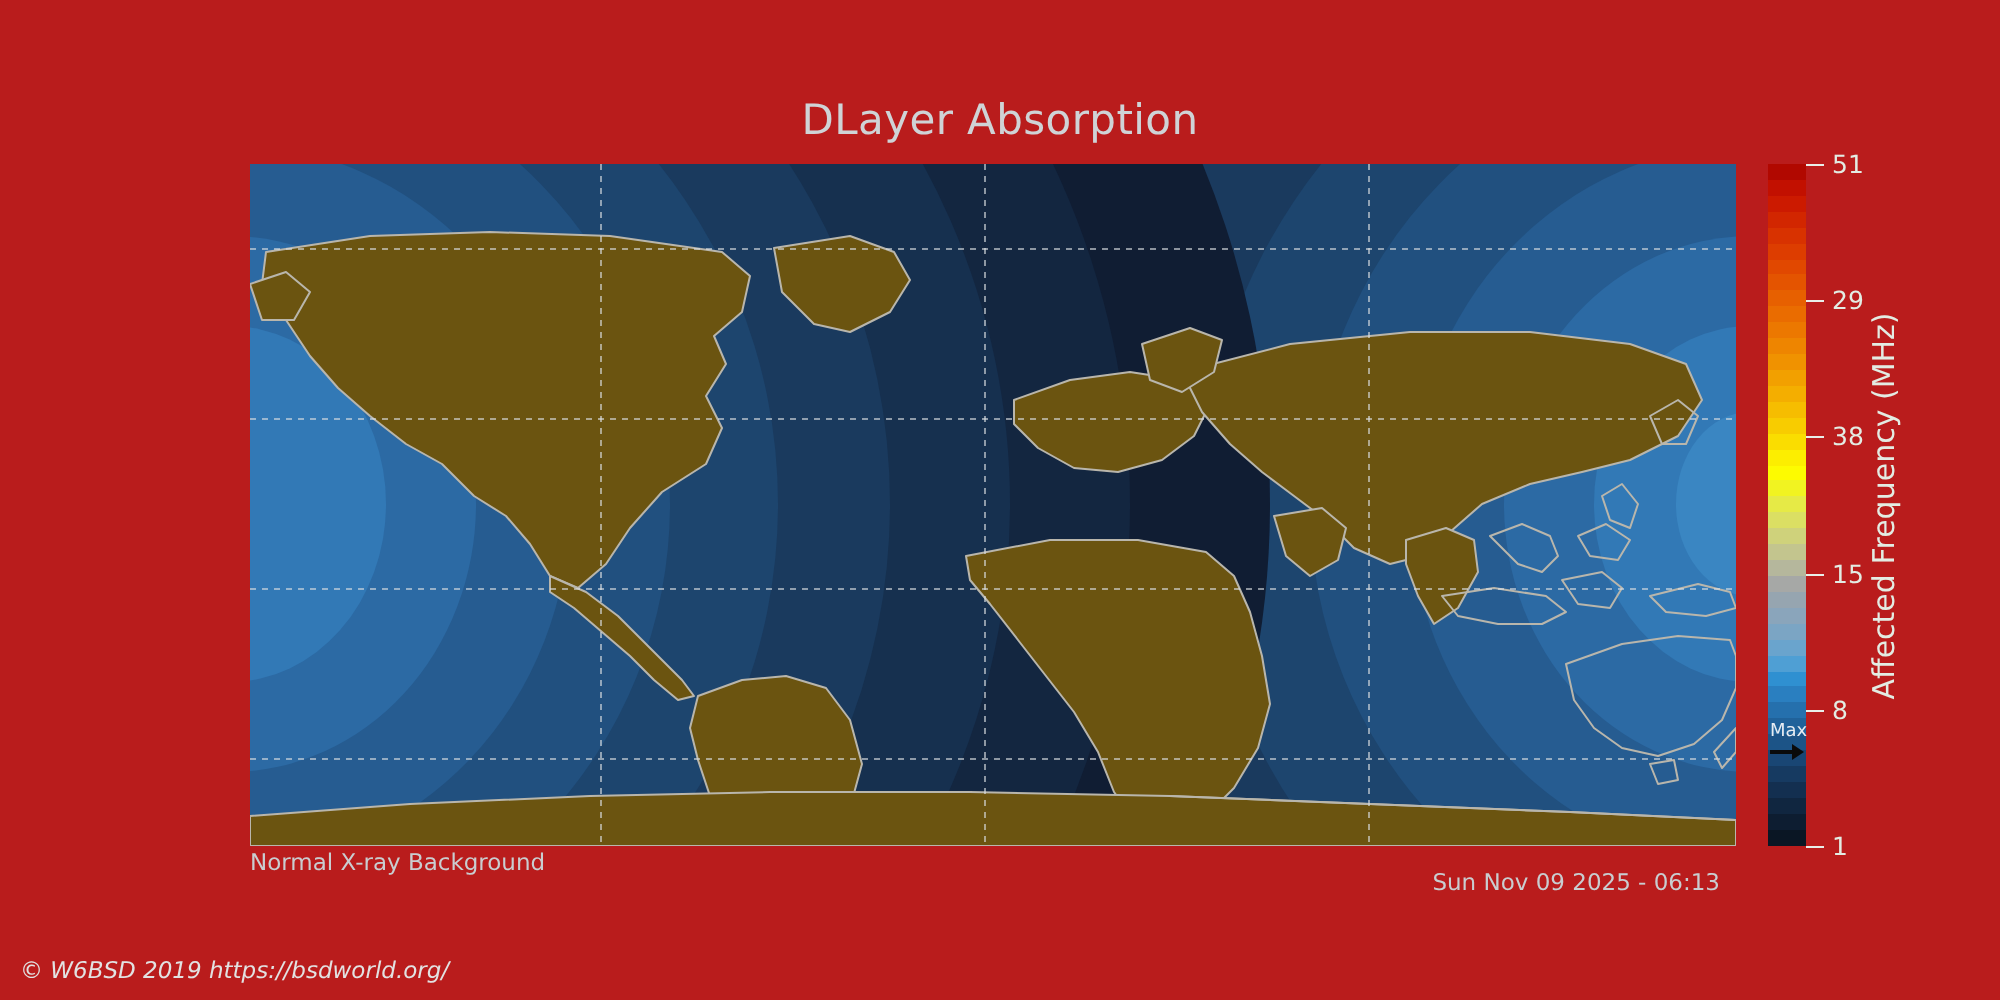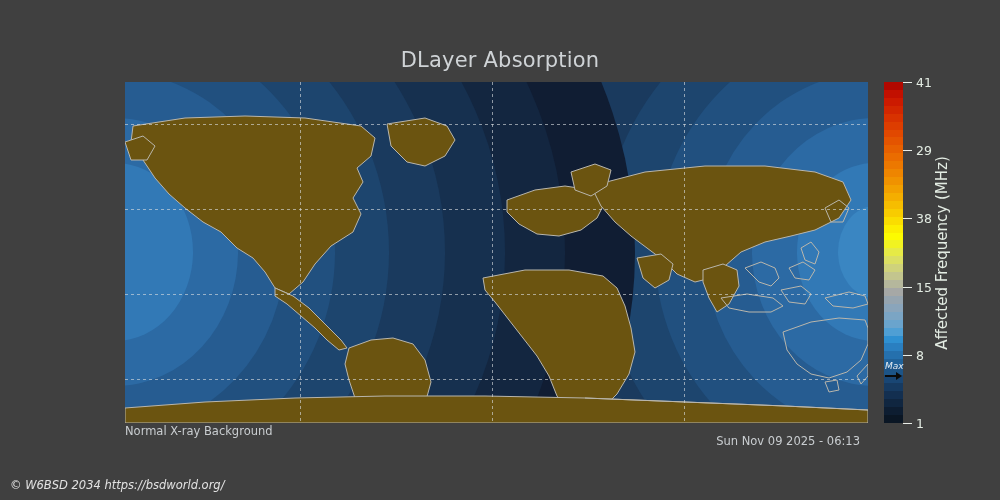--- a/index.html
+++ b/index.html
@@ -1,21 +1,21 @@
 <!DOCTYPE html>
 <html><head>
 <meta charset="utf-8">
 <style>
   html,body{margin:0;padding:0;background:#0d0d0d;}
   body{
     width:1000px;height:500px;position:relative;overflow:hidden;
     font-family:"DejaVu Sans","Liberation Sans",sans-serif;
     color:#d8d8d8;
   }
-  #root{position:absolute;inset:0;background:#404040;}
+  #root{position:absolute;inset:0;background:#b91c1c;}
 
   
   .title{
     position:absolute;left:0;top:48px;width:1000px;text-align:center;
     font-size:21px;color:#cfd3d6;letter-spacing:.2px;
   }
 
   
   .map-frame{
     position:absolute;left:125px;top:82px;width:743px;height:341px;
@@ -222,44 +222,44 @@
         <i style="background: rgb(32, 98, 154); height: 7.93023px;"></i>
         <i style="background: rgb(28, 84, 135); height: 7.93023px;"></i>
         <i style="background: rgb(25, 70, 116); height: 7.93023px;"></i>
         <i style="background: rgb(22, 58, 97); height: 7.93023px;"></i>
         <i style="background: rgb(19, 47, 80); height: 7.93023px;"></i>
         <i style="background: rgb(16, 38, 64); height: 7.93023px;"></i>
         <i style="background: rgb(13, 29, 49); height: 7.93023px;"></i>
         <i style="background: rgb(10, 22, 36); height: 7.93023px;"></i>
       </div>
 
-    <div class="max-marker" style="top:280px;font-style:italic;">
+    <div class="max-marker" style="top:280px;">
       <div class="mx-lab">Max</div>
       <div class="mx-arrow">
         <div class="shaft"></div>
           <div class="head"></div>
       </div>
     </div>
   </div>
   <div id="cbar-ticks">
       <div class="cb-tick" style="top: 82px; left: 903px;"></div>
-      <div class="cb-lab" style="top: 82px; left: 916px;">41</div>
+      <div class="cb-lab" style="top: 82px; left: 916px;">51</div>
       <div class="cb-tick" style="top: 150.2px; left: 903px;"></div>
       <div class="cb-lab" style="top: 150.2px; left: 916px;">29</div>
       <div class="cb-tick" style="top: 218.4px; left: 903px;"></div>
       <div class="cb-lab" style="top: 218.4px; left: 916px;">38</div>
       <div class="cb-tick" style="top: 286.6px; left: 903px;"></div>
       <div class="cb-lab" style="top: 286.6px; left: 916px; text-align: center;">15</div>
       <div class="cb-tick" style="top: 354.8px; left: 903px;"></div>
       <div class="cb-lab" style="top: 354.8px; left: 916px;">8</div>
       <div class="cb-tick" style="top: 423px; left: 903px;"></div>
       <div class="cb-lab" style="top: 423px; left: 916px;">1</div>
     </div>
 
   <div class="cb-title">
     <span>Affected Frequency (MHz)</span>
   </div>
 
   <div class="note note-xray">Normal X-ray Background</div>
   <div class="stamp">Sun Nov 09 2025 - 06:13</div>
-  <div class="copyright">© W6BSD 2034 https://bsdworld.org/</div>
+  <div class="copyright">© W6BSD 2019 https://bsdworld.org/</div>
 
 </div>
 
 </body></html>

